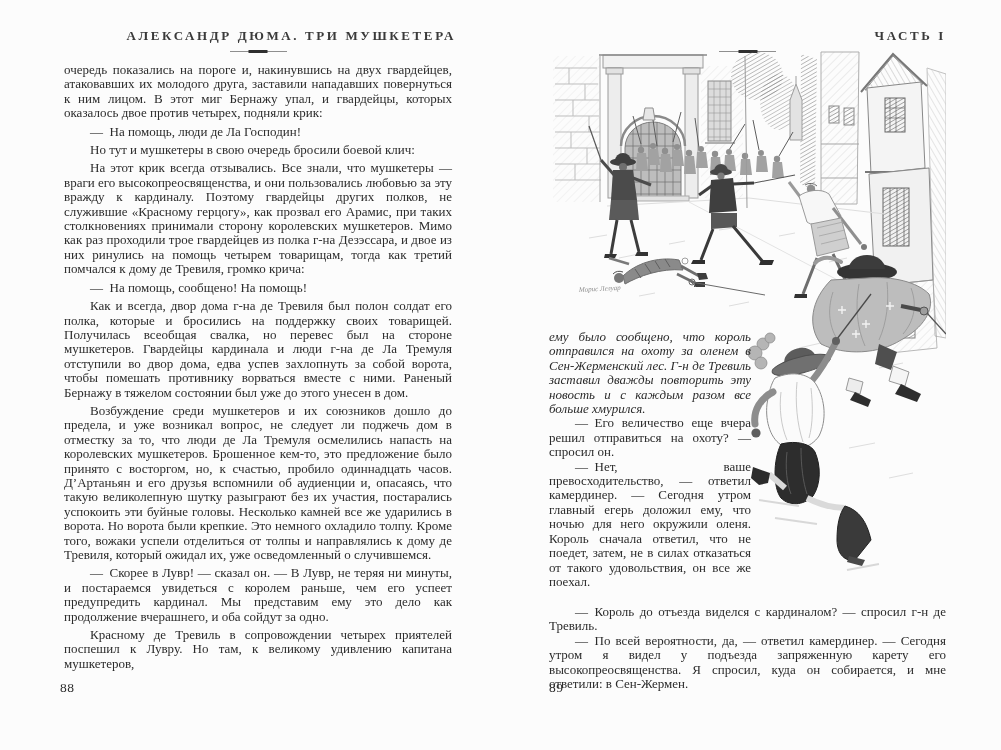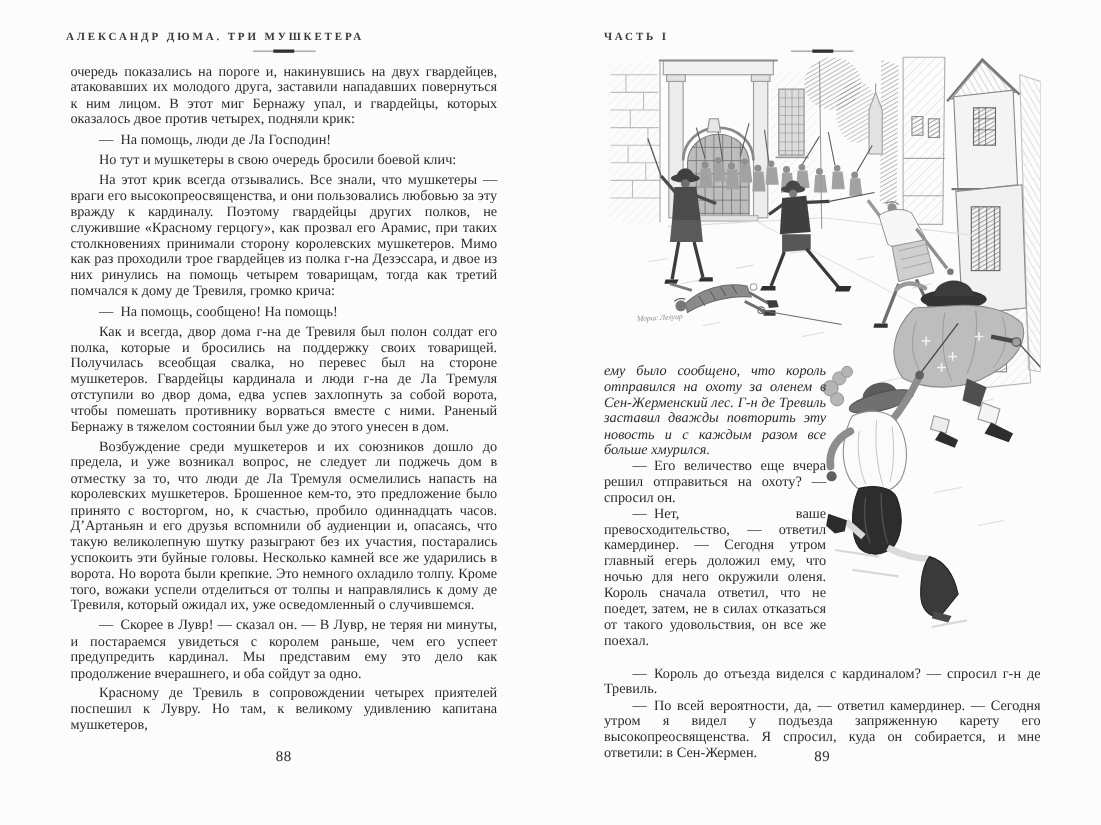--- a/index.html
+++ b/index.html
@@ -7,36 +7,36 @@
     width:1001px; height:750px; position:relative;
     background:#fcfcfc; overflow:hidden;
     font-family:"Liberation Serif","DejaVu Serif",serif;
     color:#2b2b2b;
   }
   .page { position:absolute; top:28px; }
   .page-left  { left:60px;  width:396px; height:700px; }
   .page-right { left:549px; width:397px; height:700px; }
 
   .running-head {
-    text-align:left; font-size:10px; font-weight:bold;
+    text-align:right; font-size:13px; font-weight:bold;
     letter-spacing:2.6px; color:#3a3a3a; white-space:nowrap;
   }
   .head-rule { width:57px; height:1px; background:#8f8f8f; margin:7px auto 0; position:relative; }
   .head-rule::after {
     content:""; position:absolute; left:50%; top:-1px; transform:translateX(-50%);
     width:19px; height:2.6px; background:#2f2f2f;
   }
 
   .body-text { margin-top:11px; font-size:13px; line-height:14.4px; text-align:justify; }
   .body-text p { margin:4px; text-indent:26px; }
   .body-text p.noindent { text-indent:0; }
 
   .pagenum {
     position:absolute; top:652px; left:0; width:100%;
-    text-align:center; font-size:13.5px; letter-spacing:0.5px; color:#2e2e2e;
+    text-align:left; font-size:13.5px; letter-spacing:0.5px; color:#2e2e2e;
   }
 
   
   .illus { position:absolute; top:20px; left:0; width:397px; height:545px; }
   .col-text {
     position:absolute; top:302px; left:0; width:202px;
     font-size:13px; line-height:14.4px; text-align:justify;
   }
   .col-text p { margin:0; text-indent:26px; }
   .col-text p.noindent { text-indent:0;font-style:italic; }

